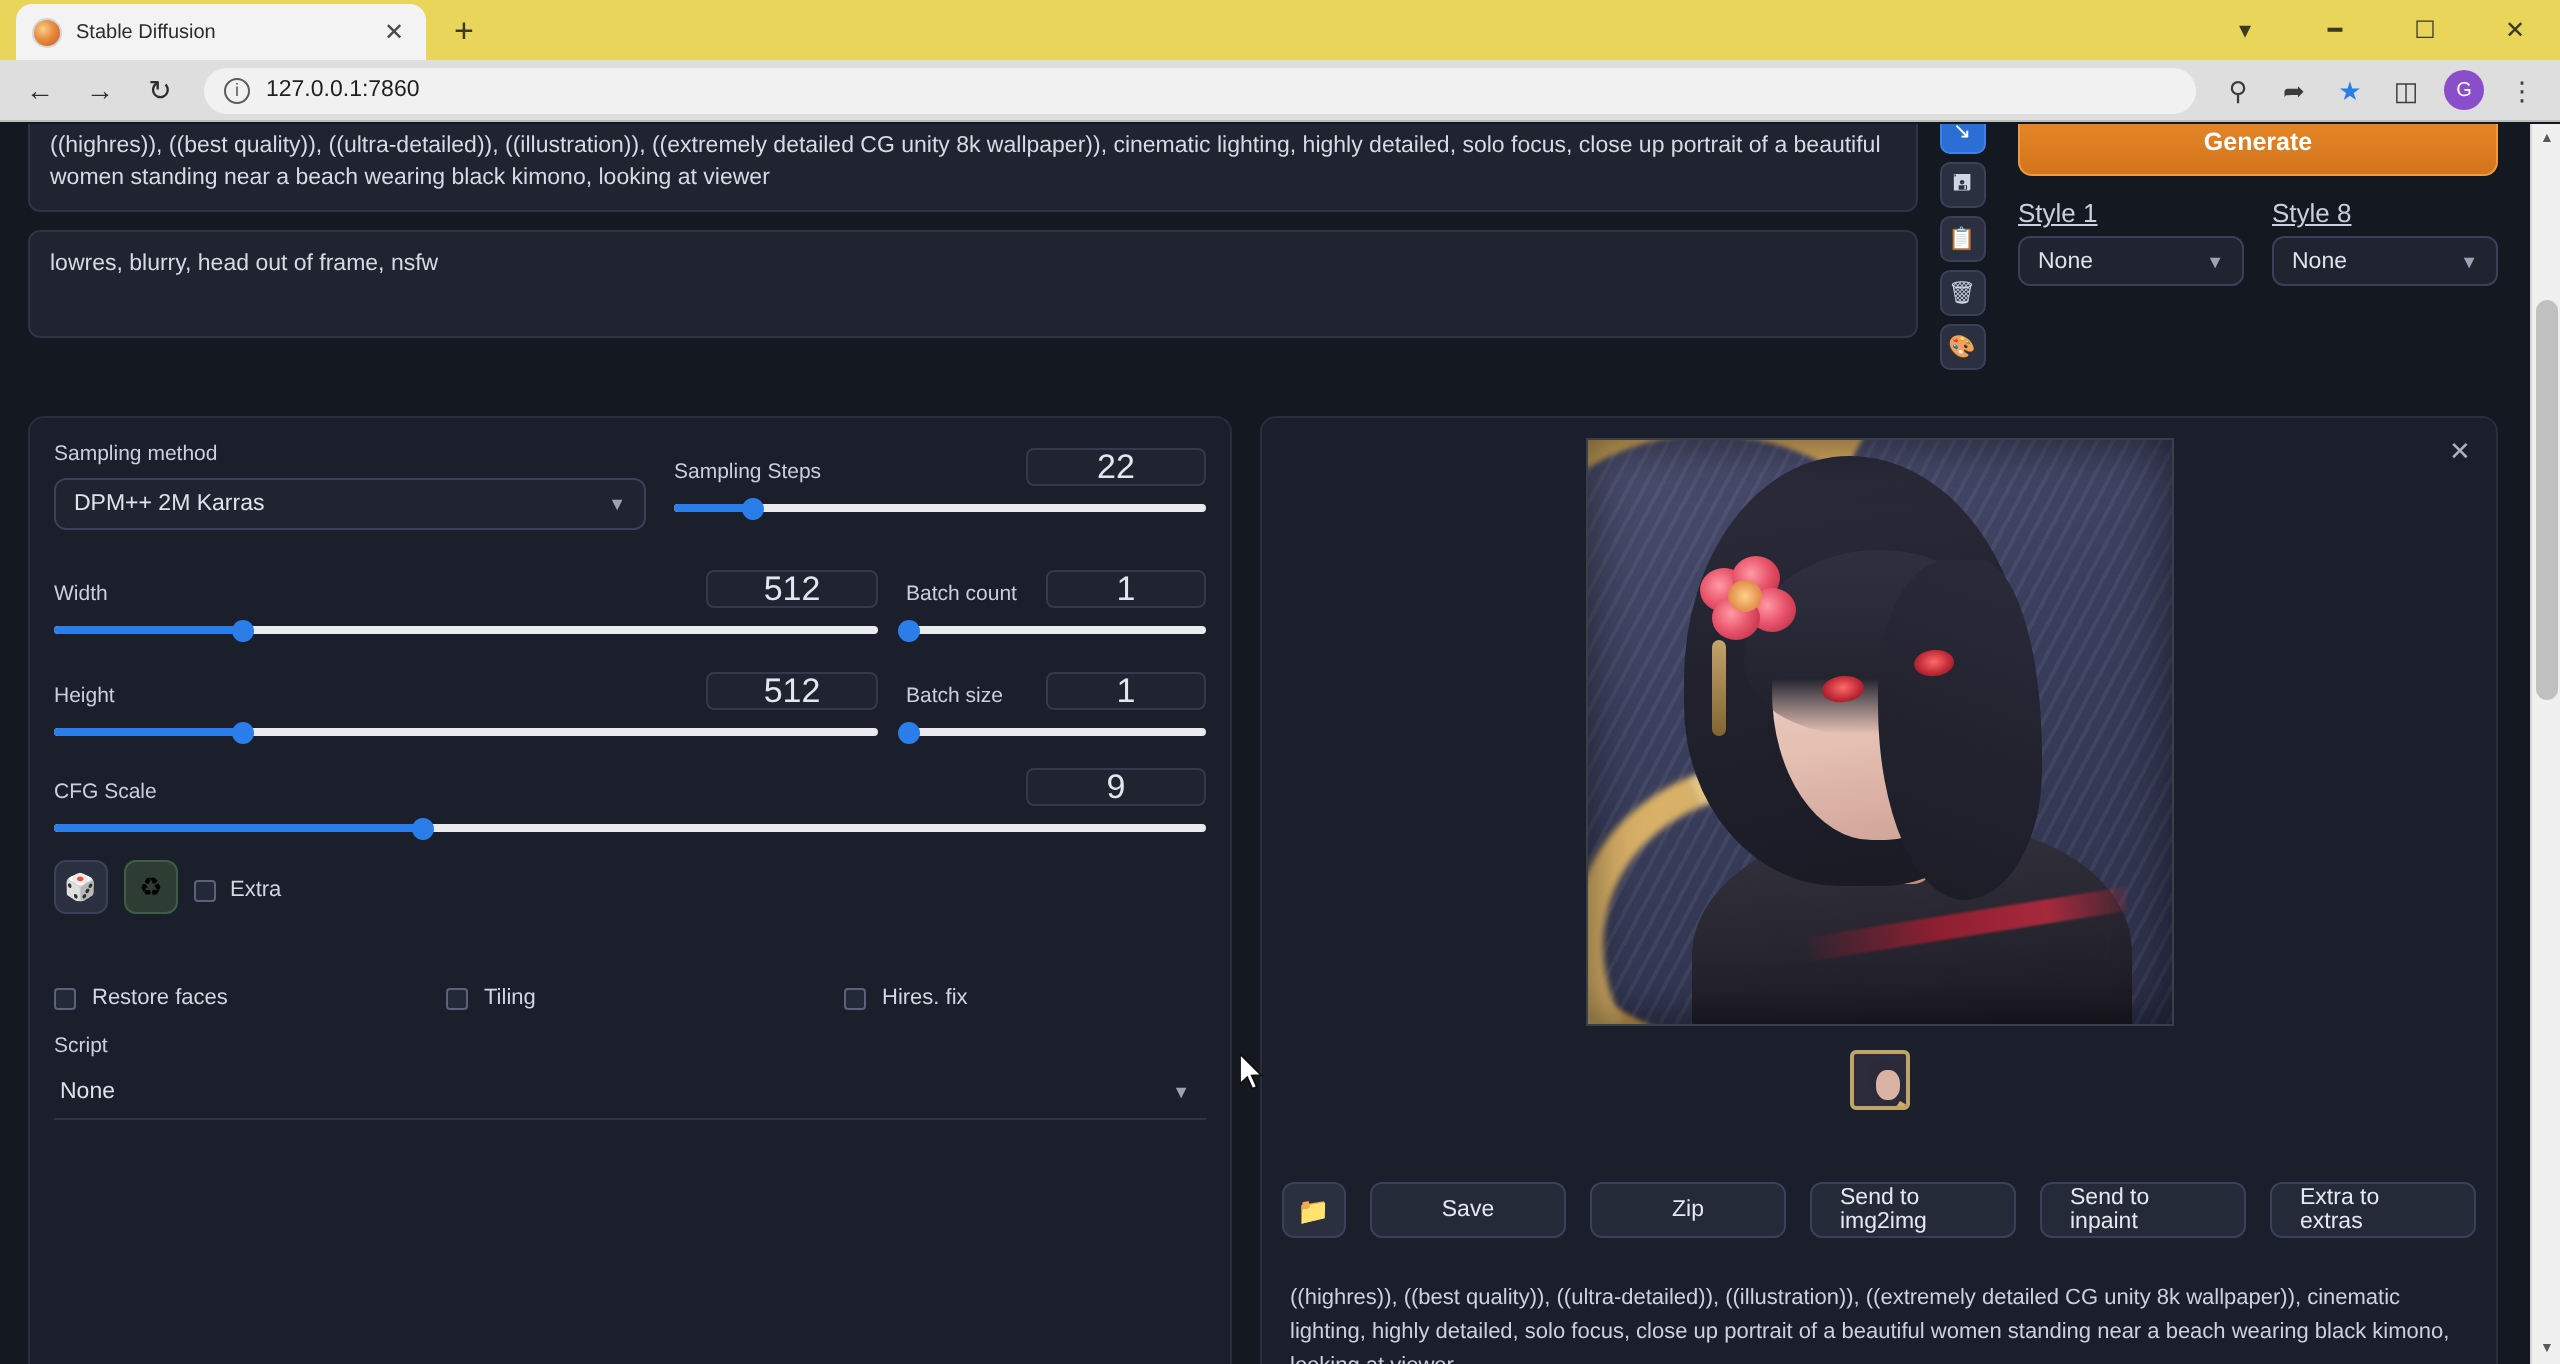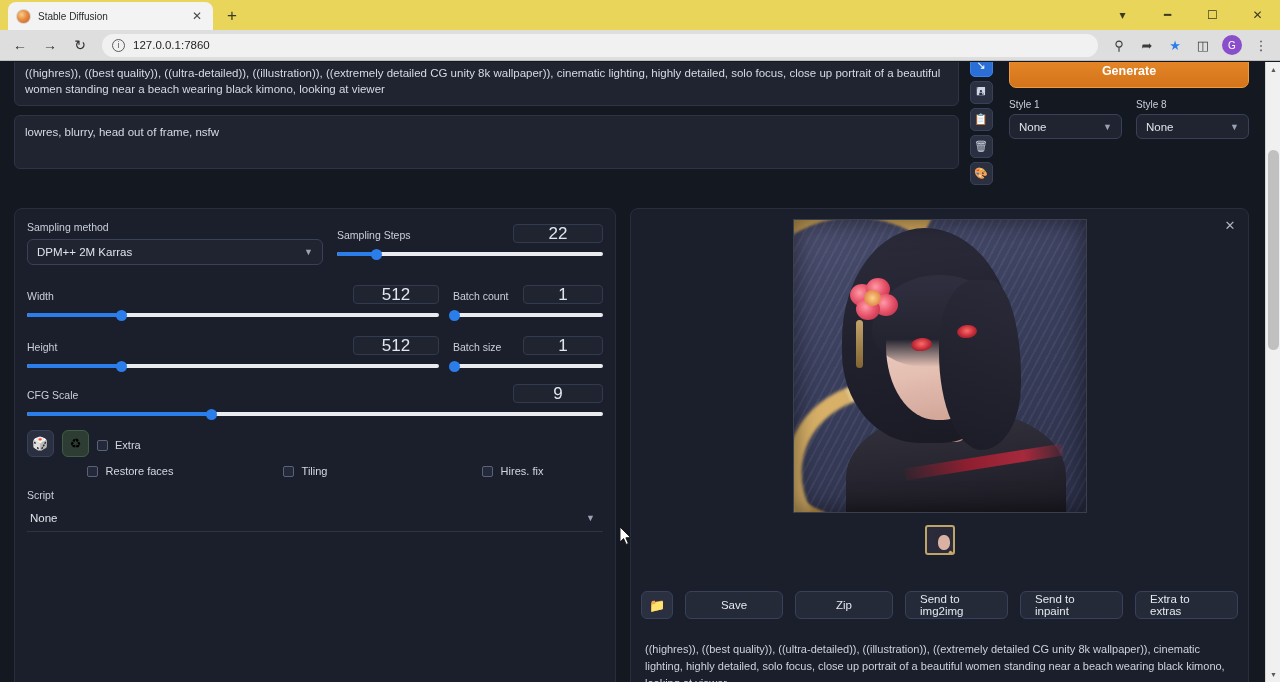--- a/index.html
+++ b/index.html
@@ -174,21 +174,21 @@
     background: linear-gradient(#e8892a, #d4741b);
     border: 1px solid #ef9a3e;
     border-radius: 7px;
     color: #ffffff;
     font-size: 12.5px;
     font-weight: bold;
     display: flex; align-items: center; justify-content: center;
   }
   .styles-row { display: flex; gap: 14px; margin-top: 11px; }
   .style-box { flex: 1; }
-  .style-lbl { font-size: 10px; color: #c9cfdb; margin-bottom: 4px; }
+  .style-lbl { font-size: 13px; color: #c9cfdb; margin-bottom: 4px; text-decoration: underline; }
   .select {
     height: 25px;
     background: #1f2430;
     border: 1px solid #39415a;
     border-radius: 6px;
     display: flex; align-items: center;
     padding: 0 9px;
     color: #dfe3ea; font-size: 11.5px;
     justify-content: space-between;
   }
@@ -256,21 +256,21 @@
     border-radius: 6px;
     background: #2a3040;
     border: 1px solid #39415a;
     display: flex; align-items: center; justify-content: center;
     font-size: 13px;
   }
   .cb { width: 11px; height: 11px; border: 1px solid #5a627a; border-radius: 2px; background: #232938; flex:0 0 auto;}
   .cb-row { display: flex; align-items: center; gap: 7px; }
   .cb-lbl { font-size: 11px; color: #d2d7e1; }
 
-  .checks { display: flex; margin-top: 8px; justify-content: center; }
+  .checks { display: flex; margin-top: 36px; }
   .checks > div { display: flex; align-items: center; gap: 8px; }
   .script-wrap { margin-top: 12px; }
   .script-select {
     height: 27px; margin-top: 4px;
     background: #1a1f2b;
     border: none;
     border-bottom: 1px solid #2d3446;
     display: flex; align-items: center; justify-content: space-between;
     color: #dfe3ea; font-size: 11.5px;
     padding: 0 8px 0 3px;

